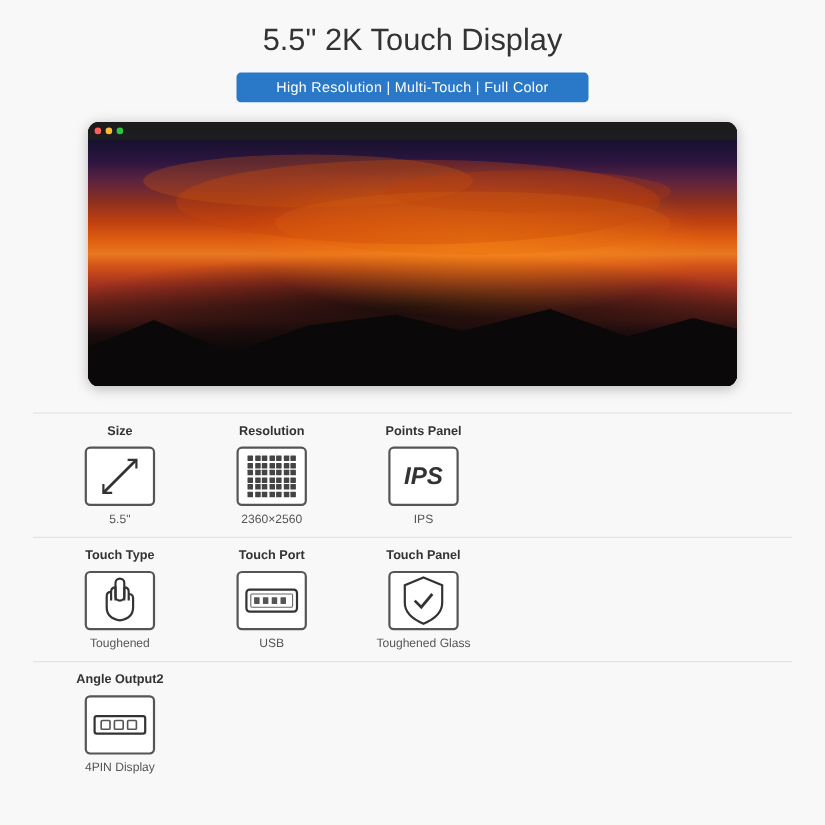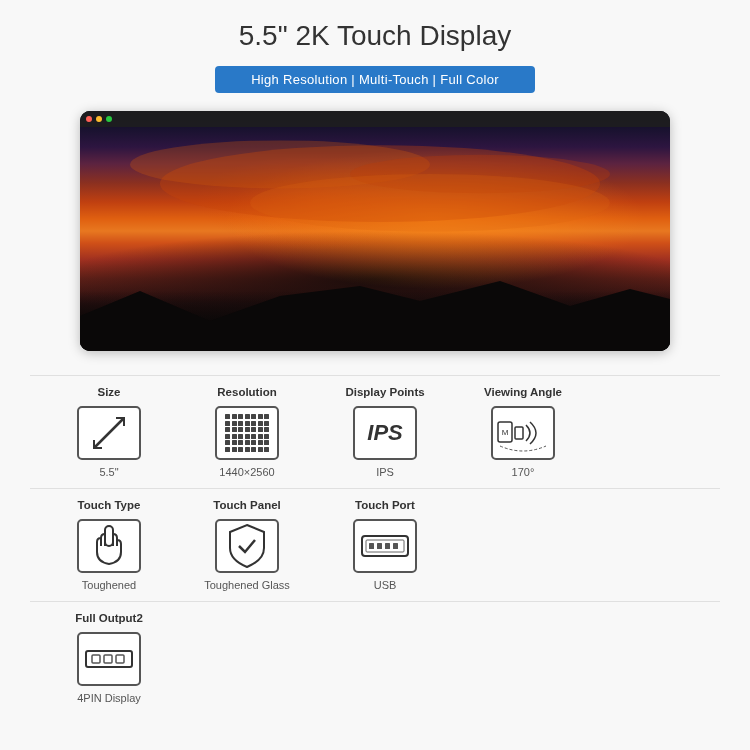--- a/index.html
+++ b/index.html
@@ -265,103 +265,85 @@
             <div class="resolution-dot"></div>
           <div class="resolution-dot"></div>
             <div class="resolution-dot"></div>
             <div class="resolution-dot"></div>
             <div class="resolution-dot"></div>
             <div class="resolution-dot"></div>
             <div class="resolution-dot"></div>
             <div class="resolution-dot"></div>
         </div>
       </div>
-      <span class="spec-value">1440×2560</span>
-    </div>
-
-
-    <div class="spec-item">
-      <span class="spec-label">Display Points</span>
+      <span class="spec-value">2360×2560</span>
+    </div>
+
+
+    <div class="spec-item">
+      <span class="spec-label">Points Panel</span>
       <div class="spec-icon-box">
         <span class="ips-text">IPS</span>
       </div>
       <span class="spec-value">IPS</span>
     </div>
 
-    <div class="spec-item">
-      <span class="spec-label">Viewing Angle</span>
-      <div class="spec-icon-box">
-        <svg width="54" height="38" viewBox="0 0 54 38">
-
-          <rect x="2" y="8" width="14" height="20" rx="2" fill="none" stroke="#333" stroke-width="1.5"></rect>
-          <text x="9" y="21" font-size="8" fill="#333" text-anchor="middle" font-family="Arial">M</text>
-
-          <rect x="19" y="13" width="8" height="12" rx="1" fill="none" stroke="#333" stroke-width="1.5"></rect>
-
-          <path d="M30 11 Q38 19 30 27" fill="none" stroke="#333" stroke-width="1.5"></path>
-          <path d="M34 8 Q46 19 34 30" fill="none" stroke="#333" stroke-width="1.5"></path>
-
-          <path d="M4 32 Q27 42 50 32" fill="none" stroke="#555" stroke-width="1" stroke-dasharray="3,2"></path>
-        </svg>
-      </div>
-      <span class="spec-value">170°</span>
-    </div>
 
   </div>
 
   <div class="specs-row">
 
     <div class="spec-item">
       <span class="spec-label">Touch Type</span>
       <div class="spec-icon-box">
         <svg width="38" height="44" viewBox="0 0 38 44">
 
           <rect x="15" y="2" width="8" height="20" rx="4" fill="none" stroke="#333" stroke-width="2"></rect>
 
           <path d="M7 18 Q7 14 11 14 L11 22 M11 14 Q11 10 15 10 L15 22 M23 10 L23 22 M23 10 Q27 10 27 14 L27 22 M27 16 Q31 16 31 20 L31 28 Q31 38 19 40 Q7 38 7 28 L7 18 Q7 14 11 14" fill="none" stroke="#333" stroke-width="2" stroke-linejoin="round"></path>
         </svg>
       </div>
       <span class="spec-value">Toughened</span>
     </div>
 
-
-    <div class="spec-item">
-      <span class="spec-label">Touch Panel</span>
-      <div class="spec-icon-box">
-        <svg width="44" height="48" viewBox="0 0 44 48">
-          <path d="M22 3 L39 10 L39 26 Q39 38 22 45 Q5 38 5 26 L5 10 Z" fill="none" stroke="#333" stroke-width="2"></path>
-          <polyline points="14,24 20,30 30,18" stroke="#333" stroke-width="2.5" fill="none"></polyline>
-        </svg>
-      </div>
-      <span class="spec-value">Toughened Glass</span>
-    </div>
 
     <div class="spec-item">
       <span class="spec-label">Touch Port</span>
       <div class="spec-icon-box">
         <svg width="50" height="32" viewBox="0 0 50 32">
           <rect x="2" y="6" width="46" height="20" rx="3" fill="none" stroke="#333" stroke-width="2"></rect>
           <rect x="6" y="10" width="38" height="12" rx="1" fill="none" stroke="#666" stroke-width="1"></rect>
           <rect x="9" y="13" width="5" height="6" rx="0.5" fill="#555"></rect>
           <rect x="17" y="13" width="5" height="6" rx="0.5" fill="#555"></rect>
           <rect x="25" y="13" width="5" height="6" rx="0.5" fill="#555"></rect>
           <rect x="33" y="13" width="5" height="6" rx="0.5" fill="#555"></rect>
         </svg>
       </div>
       <span class="spec-value">USB</span>
     </div>
 
+    <div class="spec-item">
+      <span class="spec-label">Touch Panel</span>
+      <div class="spec-icon-box">
+        <svg width="44" height="48" viewBox="0 0 44 48">
+          <path d="M22 3 L39 10 L39 26 Q39 38 22 45 Q5 38 5 26 L5 10 Z" fill="none" stroke="#333" stroke-width="2"></path>
+          <polyline points="14,24 20,30 30,18" stroke="#333" stroke-width="2.5" fill="none"></polyline>
+        </svg>
+      </div>
+      <span class="spec-value">Toughened Glass</span>
+    </div>
+
 
   </div>
 
   <div class="specs-row">
 
 
     <div class="spec-item">
-      <span class="spec-label">Full Output2</span>
+      <span class="spec-label">Angle Output2</span>
       <div class="spec-icon-box">
         <svg width="54" height="32" viewBox="0 0 54 32">
           <rect x="4" y="8" width="46" height="16" rx="2" fill="none" stroke="#333" stroke-width="2"></rect>
           <rect x="10" y="12" width="8" height="8" rx="1" fill="none" stroke="#555" stroke-width="1.5"></rect>
           <rect x="22" y="12" width="8" height="8" rx="1" fill="none" stroke="#555" stroke-width="1.5"></rect>
           <rect x="34" y="12" width="8" height="8" rx="1" fill="none" stroke="#555" stroke-width="1.5"></rect>
         </svg>
       </div>
       <span class="spec-value">4PIN Display</span>
     </div>

